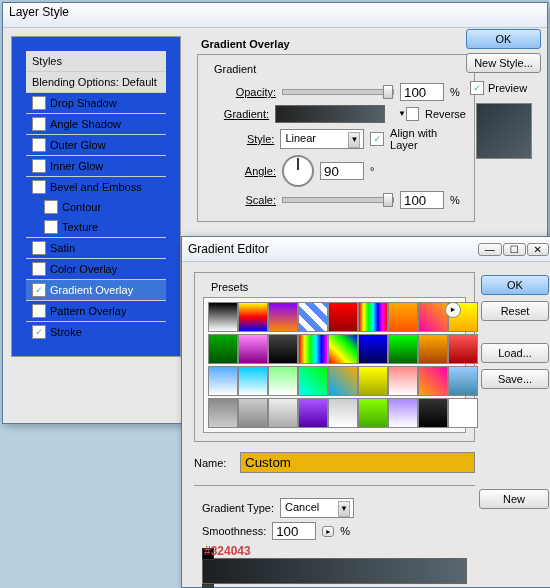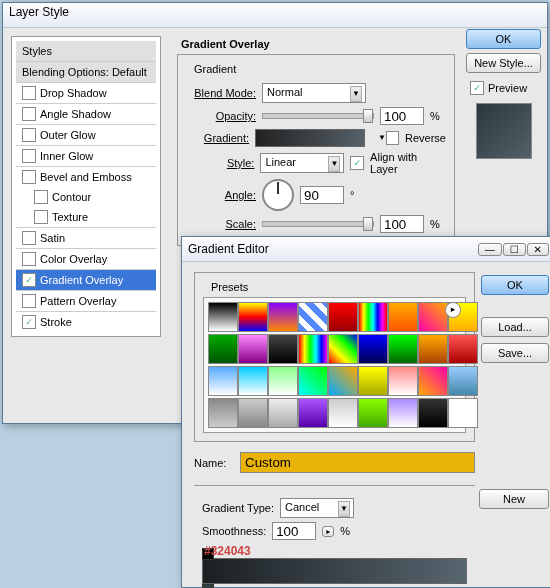--- a/index.html
+++ b/index.html
@@ -1,19 +1,19 @@
 <!DOCTYPE html>
 <html><head>
 <meta charset="utf-8">
 <style>
 body{margin:0;font-family:Tahoma,Arial,sans-serif;font-size:11px;background:#b8d0e0;width:550px;height:588px;overflow:hidden;position:relative}
 .window{position:absolute;background:#e8e8e8;border:1px solid #5a7a9a;box-shadow:2px 2px 8px rgba(0,0,0,0.3)}
 .titlebar{background:linear-gradient(#fdfdfe,#e6ecf5);height:20px;padding:2px 6px;font-size:12px;border-bottom:1px solid #c0c8d0}
 .content{padding:8px;display:flex;gap:8px}
-.styles-list{width:140px;border:1px solid #999;background:#ffffff;padding:4px}
+.styles-list{width:140px;border:1px solid #999;background:#1d4ed8;padding:14px}
 .styles-header{background:#e0e0e0;padding:4px 6px;border-bottom:1px solid #ccc;font-size:11px}
 .sep{border-bottom:1px solid #ccc}
 .style-item{padding:3px 6px;display:flex;align-items:center;gap:4px}
 .style-item.sel{background:#3a75d8;color:#fff}
 .style-item.sub{padding-left:18px}
 .cb{width:12px;height:12px;border:1px solid #888;background:#fff;display:inline-flex;align-items:center;justify-content:center;font-size:9px;color:#4a7}
 .fieldset{border:1px solid #999;padding:8px;margin:0 0 8px 0}
 .fieldset>.legend{font-size:11px;font-weight:normal;margin:-14px 0 4px 4px;background:#e8e8e8;padding:0 4px;display:inline-block}
 .row{display:flex;align-items:center;margin:4px 0;gap:6px}
 .lbl{width:70px;text-align:right;text-decoration:underline}
@@ -106,24 +106,20 @@
             <span class="cb">✓</span>
             <span>Stroke</span>
           </div>
         </div>
     </div>
 
     <div style="flex:1;position:relative">
       <div style="font-weight:bold;margin:2px 0 4px 12px">Gradient Overlay</div>
       <div class="fieldset" style="margin-left:8px;width:260px">
         <div class="legend">Gradient</div>
-        <div class="row">
-          <span class="lbl">Blend Mode:</span>
-          <div class="select"><span>Normal</span></div>
-        </div>
         <div class="row">
           <span class="lbl">Opacity:</span>
           <div class="slider">
               <div class="thumb" style="left:100px"></div>
             </div>
           <input class="num" value="100" style="">
           <span>%</span>
         </div>
         <div class="row">
           <span class="lbl">Gradient:</span>
@@ -242,20 +238,21 @@
           </div>
         <div class="big-grad"></div>
         <div class="stops" style="margin-top:0">
             <div class="stop" style="left:0;top:0;background:#324043"></div>
           </div>
       </div>
     </div>
   </div>
   <div class="ge-btns">
     <div class="btn primary">OK</div>
+    <div class="btn">Reset</div>
     <div style="height:10px"></div>
     <div class="btn">Load...</div>
     <div class="btn">Save...</div>
   </div>
   <div class="btn" style="position:absolute;right:6px;top:252px;width:56px">New</div>
 </div>
 
 <div class="colorcode">#324043</div>
 
 </body></html>

